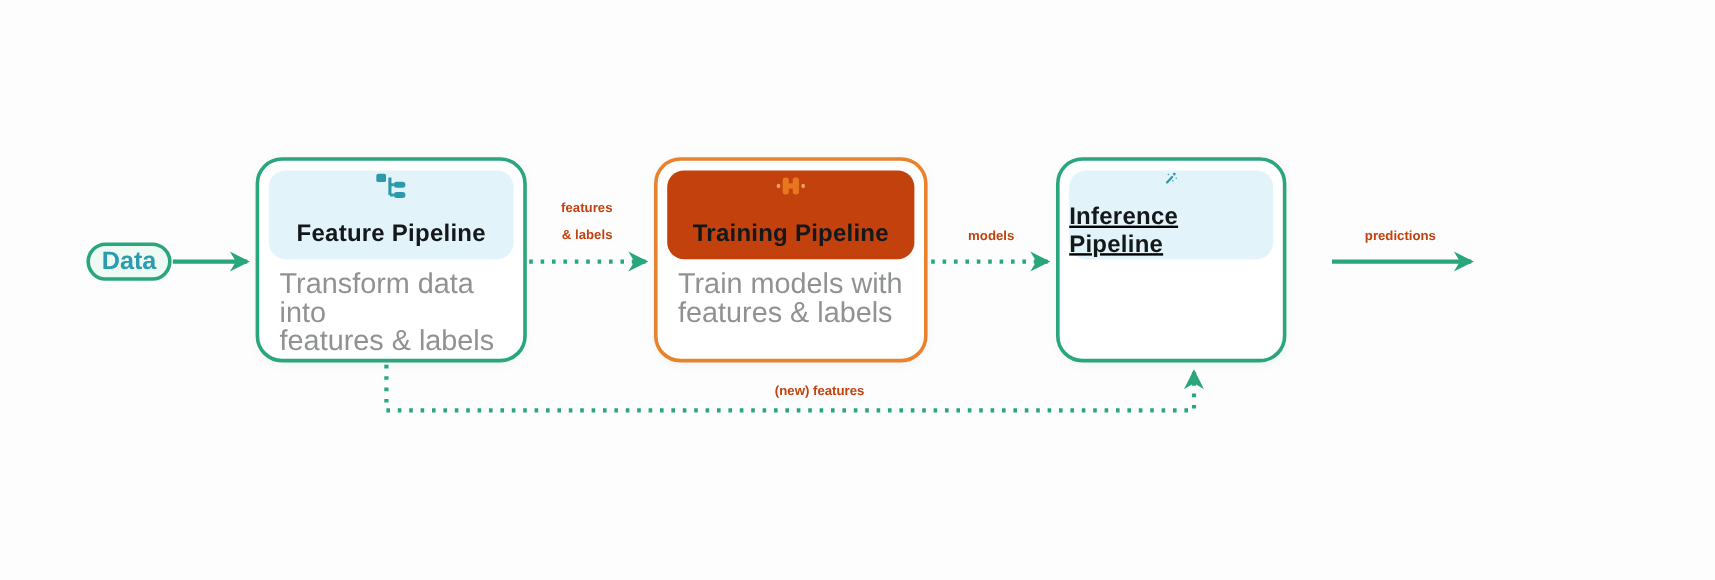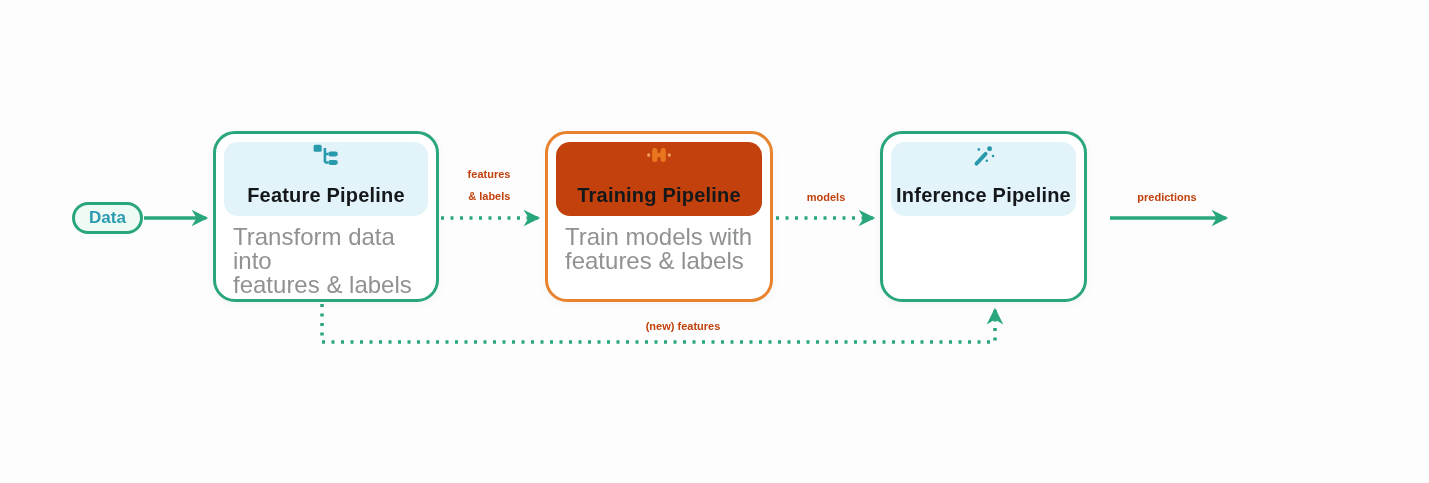--- a/index.html
+++ b/index.html
@@ -11,39 +11,39 @@
     overflow:hidden;
   }
   svg.connectors{position:absolute;left:0;top:0;width:1429px;height:483px;}
 
   
   .pill{
     position:absolute;
     display:flex;align-items:center;justify-content:center;
     border:3px solid #29a67c;
     border-radius:18px;
-    font-weight:bold;font-size:17px;
+    font-weight:bold;font-size:21px;
     color:#2b9bb0;
     box-sizing:border-box;
   }
   .pill-data{left:72px;top:202px;width:71px;height:32px;background:#eefaf4;}
   .pill-ai{left:1233px;top:202px;width:129px;height:32px;background:#e6f7ee;font-size:18px;}
 
   
   .node{
     position:absolute;top:131px;height:171px;
     background:#ffffff;
     border:3px solid #29a67c;
     border-radius:22px;
     box-sizing:border-box;
     box-shadow:0 2px 8px rgba(40,60,60,0.05);
   }
   .node-feature{left:213px;width:226px;}
   .node-training{left:545px;width:228px;border-color:#e8822c;}
-  .node-inference{left:880px;width:207px;}
+  .node-inference{left:880px;width:192px;text-decoration:underline;}
 
   .node-header{
     margin:8px;height:74px;
     border-radius:14px;
     display:flex;flex-direction:column;align-items:center;
     gap:16px;
   }
   .header-blue{background:#e2f3f9;}
   .header-peach{background:#c2410c;}
   .node-title{

